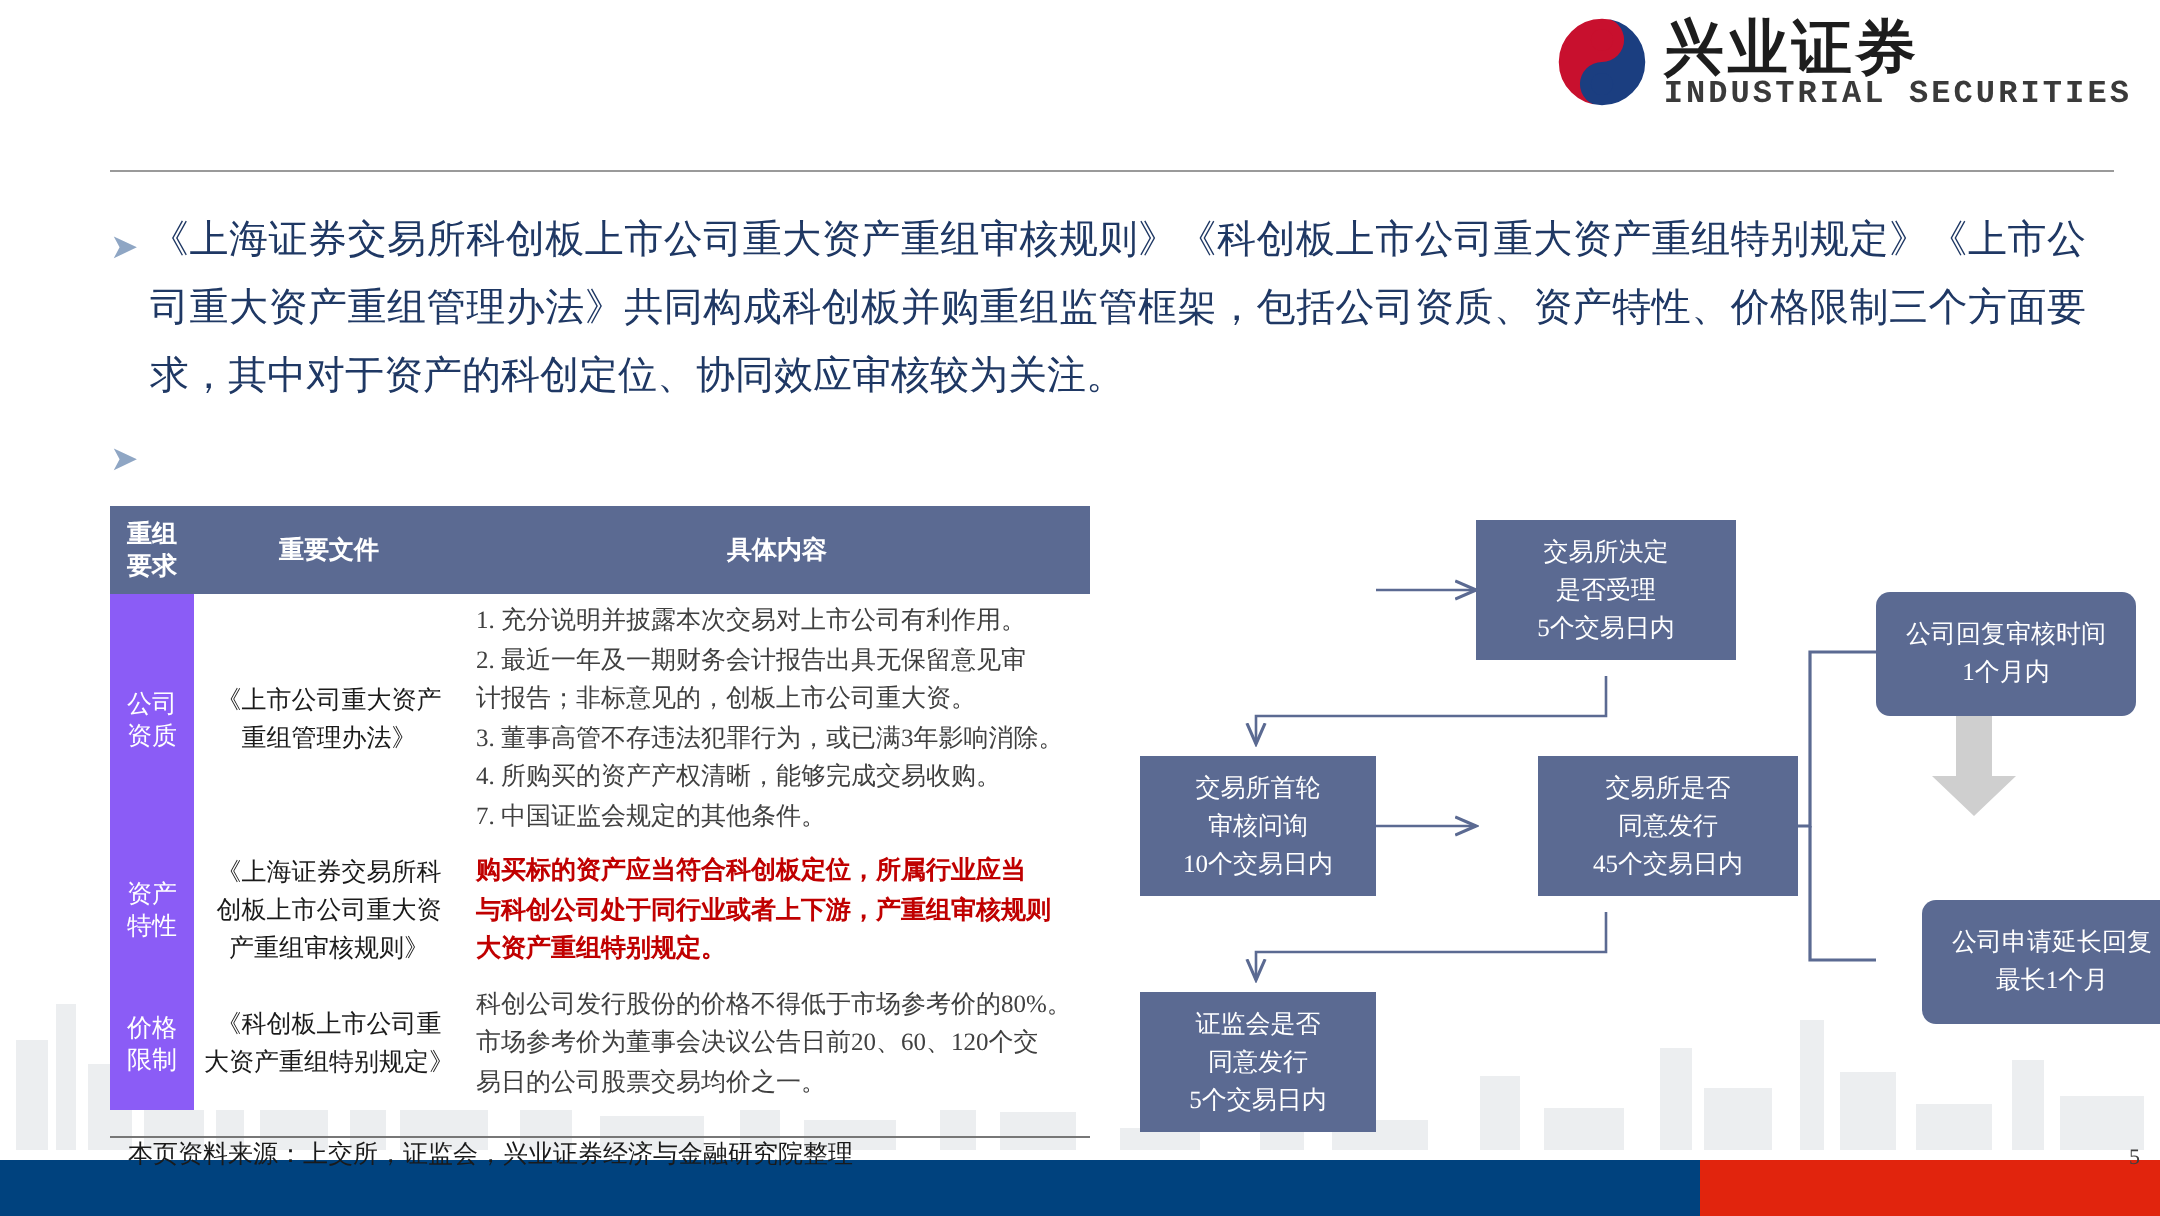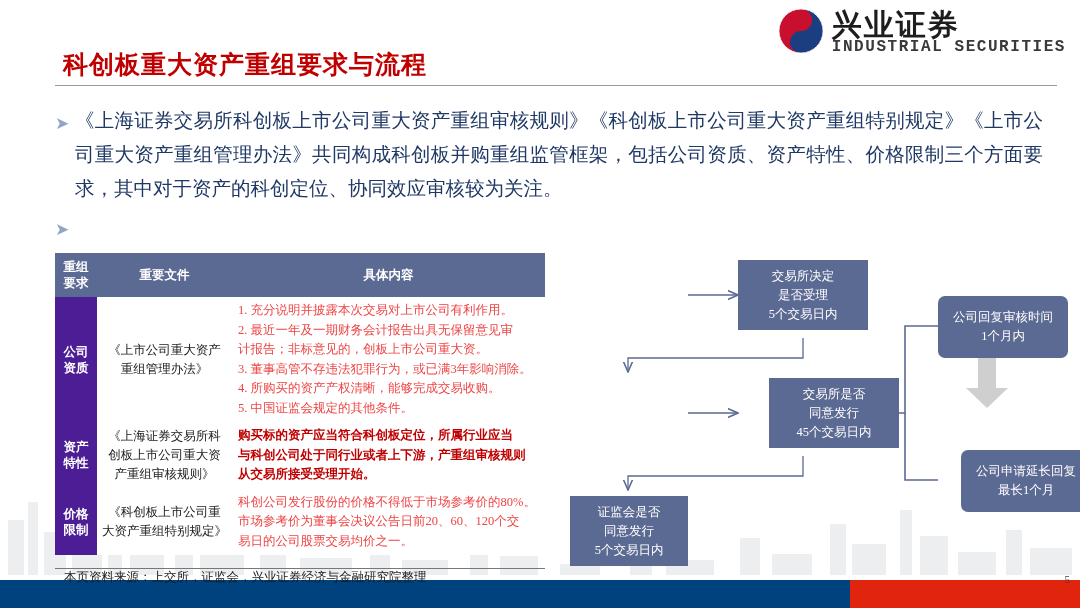--- a/index.html
+++ b/index.html
@@ -69,33 +69,33 @@
   }
   #table th {
     background:#5b6a92; color:#ffffff;
     font-family:"Liberation Serif", serif;
     font-weight:bold; font-size:12.5px; line-height:16px;
     padding:6px 2px; text-align:center; vertical-align:middle;
     border:none;
   }
   #table td { border:none; vertical-align:middle; }
   .col-req {
-    background:#4c1d95; color:#ffffff;
-    font-family:"Liberation Serif", serif;
-    font-weight:bold; font-size:12.5px; line-height:16px;
+    background:#8b5cf6; color:#ffffff;
+    font-family:"Liberation Serif", serif;
+    font-weight:normal; font-size:12.5px; line-height:16px;
     text-align:center; width:42px;
   }
   .col-doc {
     font-family:"Liberation Serif", serif;
     font-size:12.5px; line-height:19px; color:#1a1a1a;
     text-align:center; width:135px; padding:4px 3px;
   }
   .col-body {
     font-family:"Liberation Serif", serif;
-    font-size:12.5px; line-height:19.5px; color:#ef4444;
+    font-size:12.5px; line-height:19.5px; color:#404040;
     text-align:left; padding:4px 4px 4px 6px;
   }
   .col-body.red { color:#c00000; font-weight:bold; }
   .rowline td { border-top:1px solid #9aa4bd; }
 
   
   #flow { position:absolute; left:560px; top:248px; width:520px; height:320px; z-index:5; }
   .fbox {
     position:absolute;
     background:#5b6a92; color:#ffffff;
@@ -165,21 +165,20 @@
       <circle cx="50" cy="26" r="12" fill="#c8102e"></circle>
       <circle cx="50" cy="74" r="12" fill="#1b3e80"></circle>
       <circle cx="50" cy="50" r="48" fill="none" stroke="#ffffff" stroke-width="2"></circle>
     </svg>
     <div id="logo-text">
       <div id="logo-cn">兴业证券</div>
       <div id="logo-en">INDUSTRIAL SECURITIES</div>
     </div>
   </div>
 
-  <div id="title">科创板重大资产重组要求与流程</div>
   <div id="title-rule"></div>
 
   <div class="bullet-row" id="bullet1">
     <div class="bullet-mark">➤</div>
     <div class="bullet-text">《上海证券交易所科创板上市公司重大资产重组审核规则》《科创板上市公司重大资产重组特别规定》《上市公司重大资产重组管理办法》共同构成科创板并购重组监管框架，包括公司资质、资产特性、价格限制三个方面要求，其中对于资产的科创定位、协同效应审核较为关注。</div>
   </div>
   <div class="bullet-row" id="bullet2">
     <div class="bullet-mark">➤</div>
   </div>
 
@@ -204,38 +203,38 @@
         <td class="col-doc">
           <div>《上市公司重大资产</div>
           <div>重组管理办法》</div>
         </td>
         <td class="col-body">
           <div>1. 充分说明并披露本次交易对上市公司有利作用。</div>
           <div>2. 最近一年及一期财务会计报告出具无保留意见审</div>
           <div>计报告；非标意见的，创板上市公司重大资。</div>
           <div>3. 董事高管不存违法犯罪行为，或已满3年影响消除。</div>
           <div>4. 所购买的资产产权清晰，能够完成交易收购。</div>
-          <div>5. 中国证监会规定的其他条件。</div>
+          <div>7. 中国证监会规定的其他条件。</div>
         </td>
       </tr>
 
       <tr class="rowline">
         <td class="col-req">
           <div>资产</div>
           <div>特性</div>
         </td>
         <td class="col-doc">
           <div>《上海证券交易所科</div>
           <div>创板上市公司重大资</div>
           <div>产重组审核规则》</div>
         </td>
         <td class="col-body red">
           <div>购买标的资产应当符合科创板定位，所属行业应当</div>
           <div>与科创公司处于同行业或者上下游，产重组审核规则</div>
-          <div>从交易所接受受理开始。</div>
+          <div>大资产重组特别规定。</div>
         </td>
       </tr>
 
       <tr class="rowline">
         <td class="col-req">
           <div>价格</div>
           <div>限制</div>
         </td>
         <td class="col-doc">
           <div>《科创板上市公司重</div>
@@ -275,20 +274,25 @@
       <path d="M13 0 H31 V30 H43 L22 50 L1 30 H13 Z" fill="#cfcfcf"></path>
     </svg>
 
 
     <div class="fbox" style="left:178px; top:12px;  width:130px; height:70px;">
       <div>交易所决定</div>
       <div>是否受理</div>
       <div>5个交易日内</div>
     </div>
 
+    <div class="fbox" style="left:10px;  top:130px; width:118px; height:70px;">
+      <div>交易所首轮</div>
+      <div>审核问询</div>
+      <div>10个交易日内</div>
+    </div>
 
     <div class="fbox" style="left:178px; top:130px; width:130px; height:70px;margin-left:31px;">
       <div>交易所是否</div>
       <div>同意发行</div>
       <div>45个交易日内</div>
     </div>
 
     <div class="fbox" style="left:10px;  top:248px; width:118px; height:70px;">
       <div>证监会是否</div>
       <div>同意发行</div>

